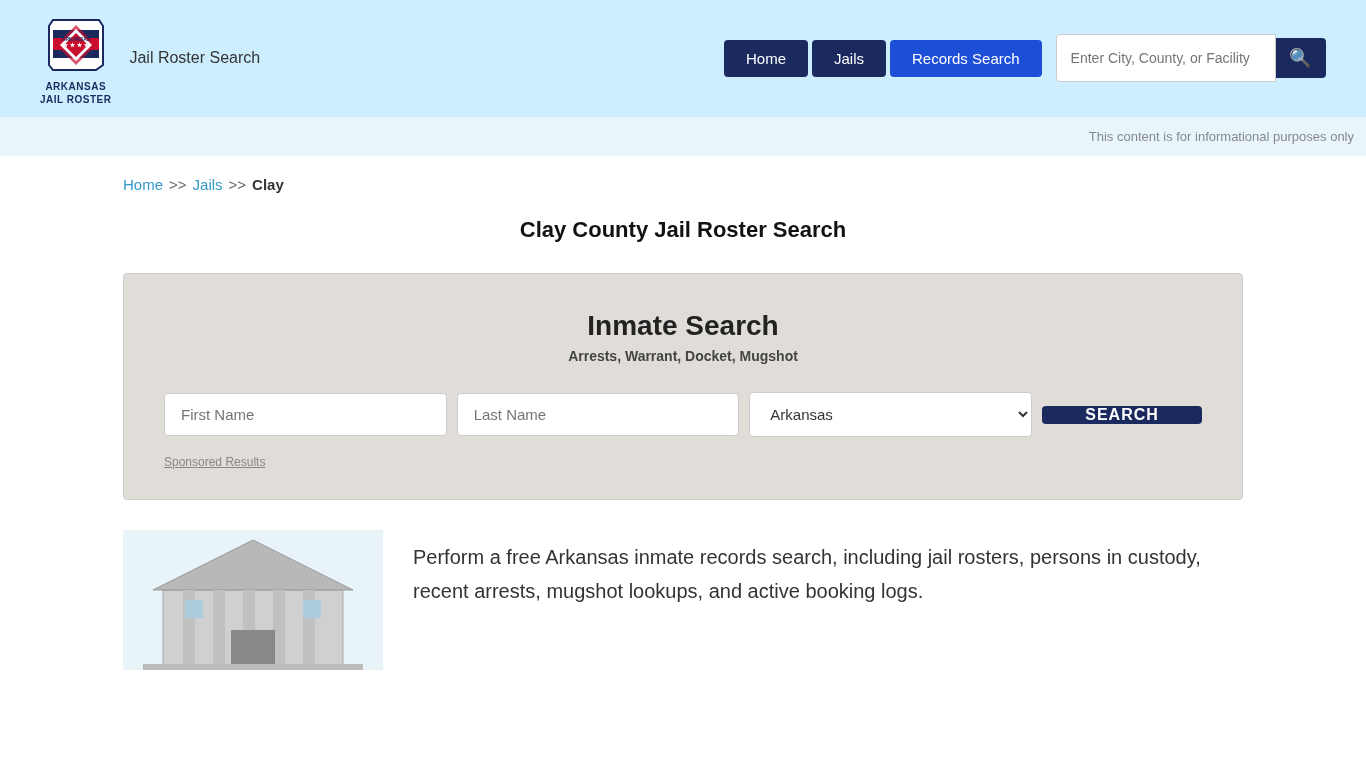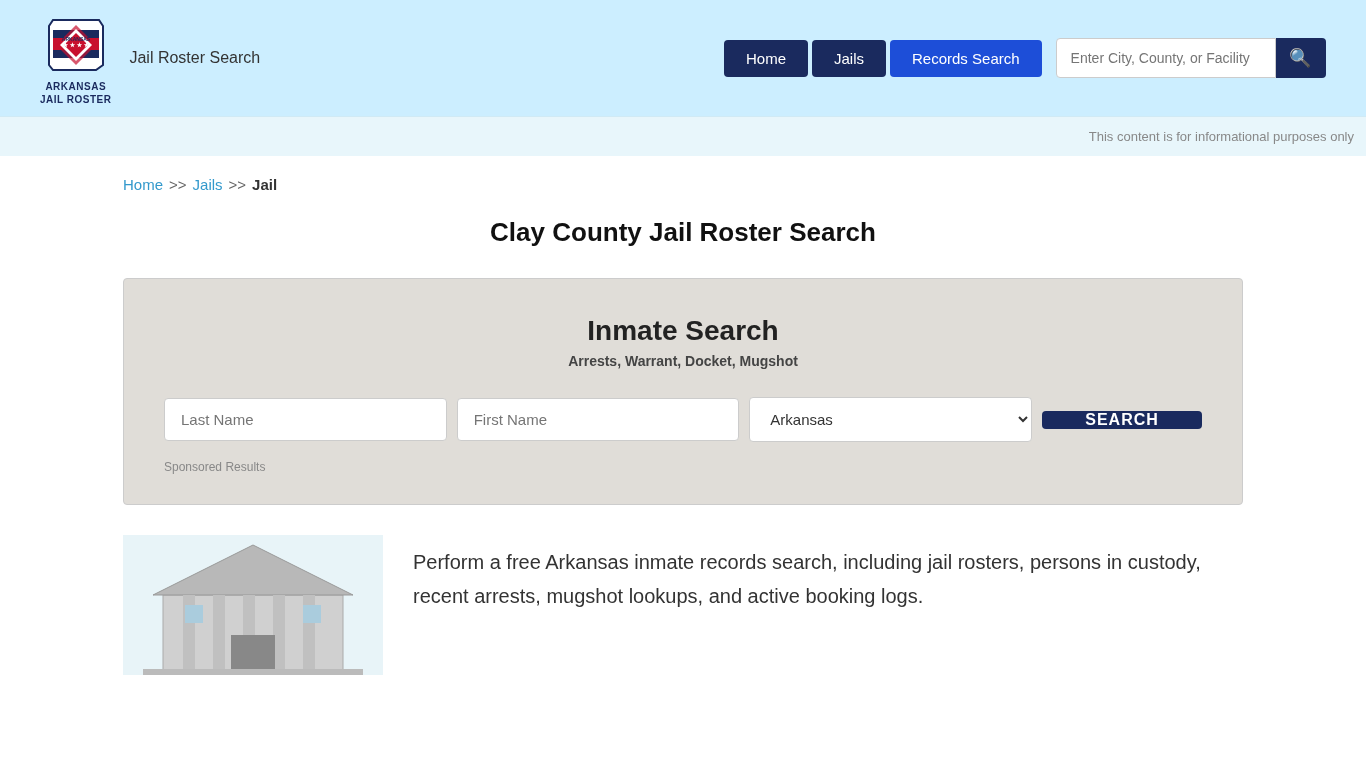--- a/index.html
+++ b/index.html
@@ -63,21 +63,21 @@
       margin-left: 10px;
     }
     .header-search input {
       border: 1px solid #ccc;
       padding: 8px 14px;
       font-size: 14px;
       width: 220px;
       color: #999;
       outline: none;
       border-radius: 4px 0 0 4px;
-      height: 40px;
+      height: 48px;
     }
     .header-search button {
       background: #1a2a5e;
       border: none;
       color: #fff;
       padding: 0 14px;
       cursor: pointer;
       height: 40px;
       border-radius: 0 4px 4px 0;
       font-size: 18px;
@@ -114,21 +114,21 @@
     .breadcrumb a {
       color: #3399cc;
       text-decoration: none;
     }
     .breadcrumb .sep { color: #666; }
     .breadcrumb .current { font-weight: bold; color: #333; }
 
     
     .page-title {
       text-align: center;
-      font-size: 26px;
+      font-size: 22px;
       font-weight: bold;
       color: #111;
       margin-bottom: 30px;
     }
 
     
     .search-container {
       background: #e0ddd8;
       border: 1px solid #ccc;
       border-radius: 4px;
@@ -184,20 +184,21 @@
       font-weight: bold;
       letter-spacing: 1px;
       border-radius: 4px;
       cursor: pointer;
       min-width: 160px;
     }
     .sponsored {
       margin-top: 18px;
       font-size: 12px;
       color: #888;
+      text-decoration: underline;
     }
 
     
     .bottom-section {
       display: flex;
       gap: 30px;
       align-items: flex-start;
     }
     .bottom-image {
       width: 260px;
@@ -262,32 +263,32 @@
   <span>This content is for informational purposes only</span>
 </div>
 
 <main class="main-content">
 
   <nav class="breadcrumb">
     <a href="#">Home</a>
     <span class="sep">&gt;&gt;</span>
     <a href="#">Jails</a>
     <span class="sep">&gt;&gt;</span>
-    <span class="current">Jail</span>
+    <span class="current">Clay</span>
   </nav>
 
   <h1 class="page-title">Clay County Jail Roster Search</h1>
 
   <div class="search-container">
     <h2>Inmate Search</h2>
     <p class="search-subtitle">Arrests, Warrant, Docket, Mugshot</p>
 
     <div class="search-fields">
+      <input type="text" placeholder="First Name" style="">
       <input type="text" placeholder="Last Name" style="">
-      <input type="text" placeholder="First Name" style="">
       <select id="state-select"><option value="Alabama">Alabama</option><option value="Alaska">Alaska</option><option value="Arizona">Arizona</option><option value="Arkansas" selected="">Arkansas</option><option value="California">California</option><option value="Colorado">Colorado</option><option value="Connecticut">Connecticut</option><option value="Delaware">Delaware</option><option value="Florida">Florida</option><option value="Georgia">Georgia</option><option value="Hawaii">Hawaii</option><option value="Idaho">Idaho</option><option value="Illinois">Illinois</option><option value="Indiana">Indiana</option><option value="Iowa">Iowa</option><option value="Kansas">Kansas</option><option value="Kentucky">Kentucky</option><option value="Louisiana">Louisiana</option><option value="Maine">Maine</option><option value="Maryland">Maryland</option><option value="Massachusetts">Massachusetts</option><option value="Michigan">Michigan</option><option value="Minnesota">Minnesota</option><option value="Mississippi">Mississippi</option><option value="Missouri">Missouri</option><option value="Montana">Montana</option><option value="Nebraska">Nebraska</option><option value="Nevada">Nevada</option><option value="New Hampshire">New Hampshire</option><option value="New Jersey">New Jersey</option><option value="New Mexico">New Mexico</option><option value="New York">New York</option><option value="North Carolina">North Carolina</option><option value="North Dakota">North Dakota</option><option value="Ohio">Ohio</option><option value="Oklahoma">Oklahoma</option><option value="Oregon">Oregon</option><option value="Pennsylvania">Pennsylvania</option><option value="Rhode Island">Rhode Island</option><option value="South Carolina">South Carolina</option><option value="South Dakota">South Dakota</option><option value="Tennessee">Tennessee</option><option value="Texas">Texas</option><option value="Utah">Utah</option><option value="Vermont">Vermont</option><option value="Virginia">Virginia</option><option value="Washington">Washington</option><option value="West Virginia">West Virginia</option><option value="Wisconsin">Wisconsin</option><option value="Wyoming">Wyoming</option></select>
       <button class="search-btn">SEARCH</button>
     </div>
 
     <div class="sponsored">Sponsored Results</div>
   </div>
 
   <div class="bottom-section">
     <div class="bottom-image">
       

